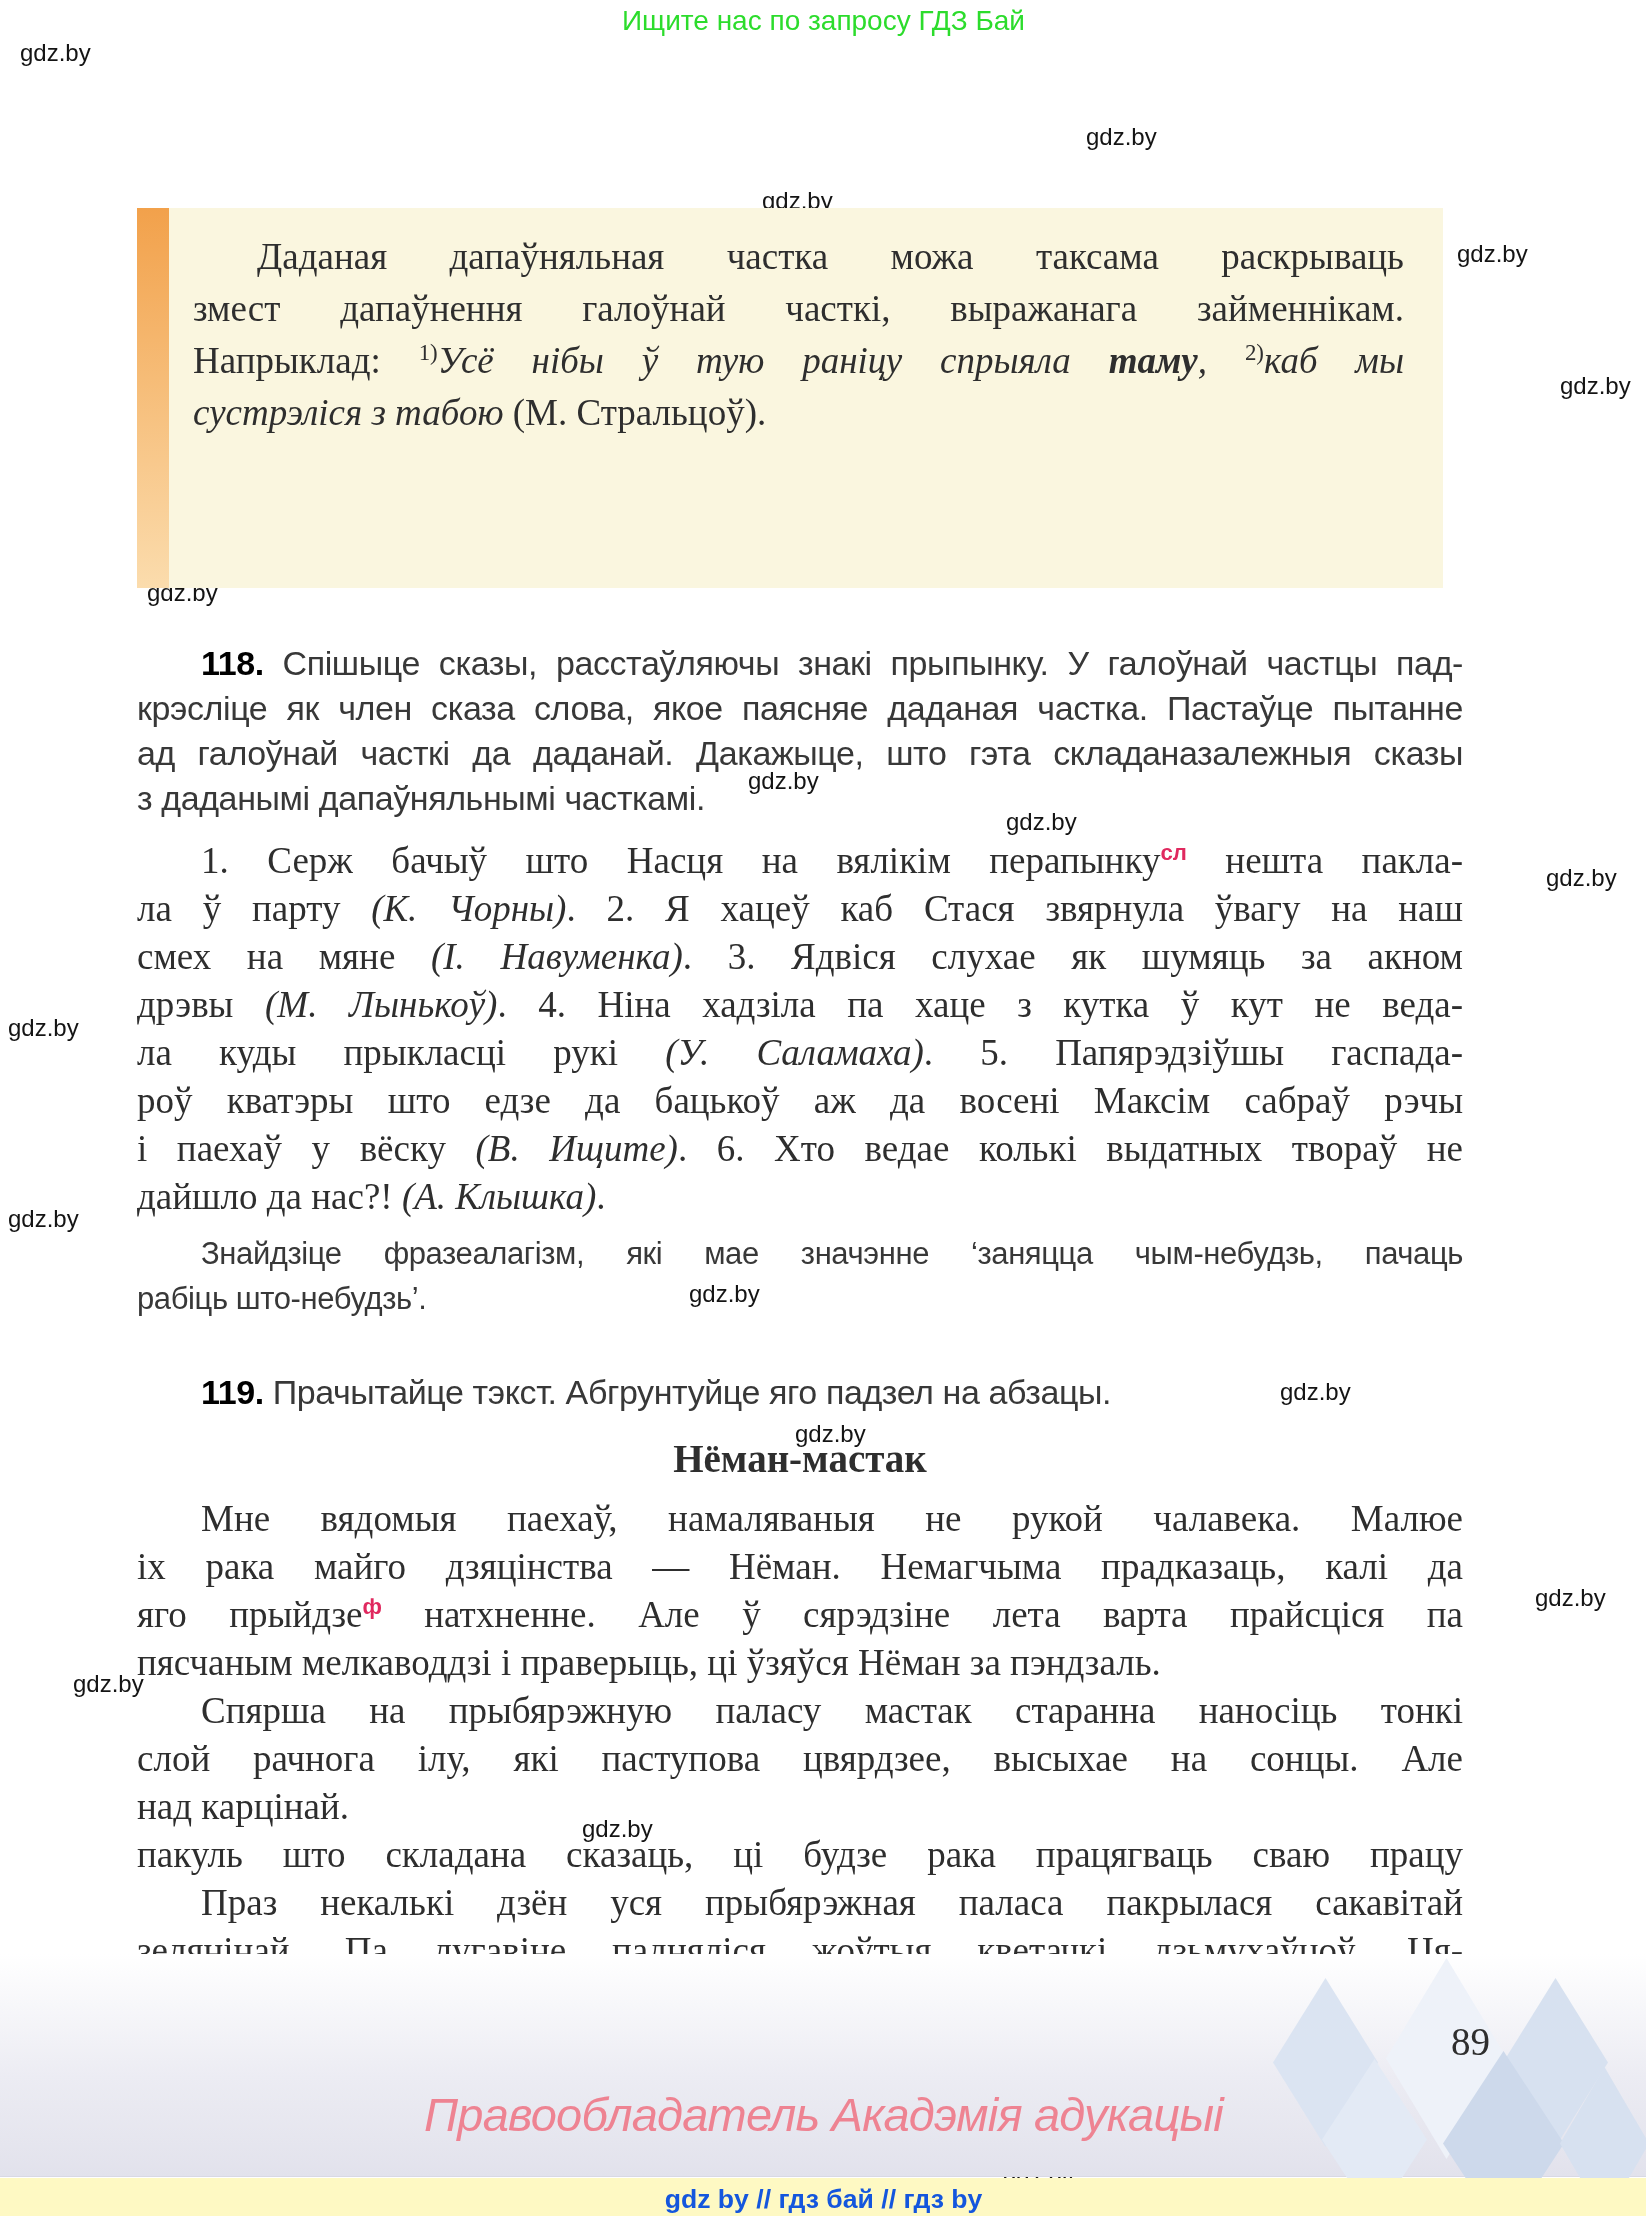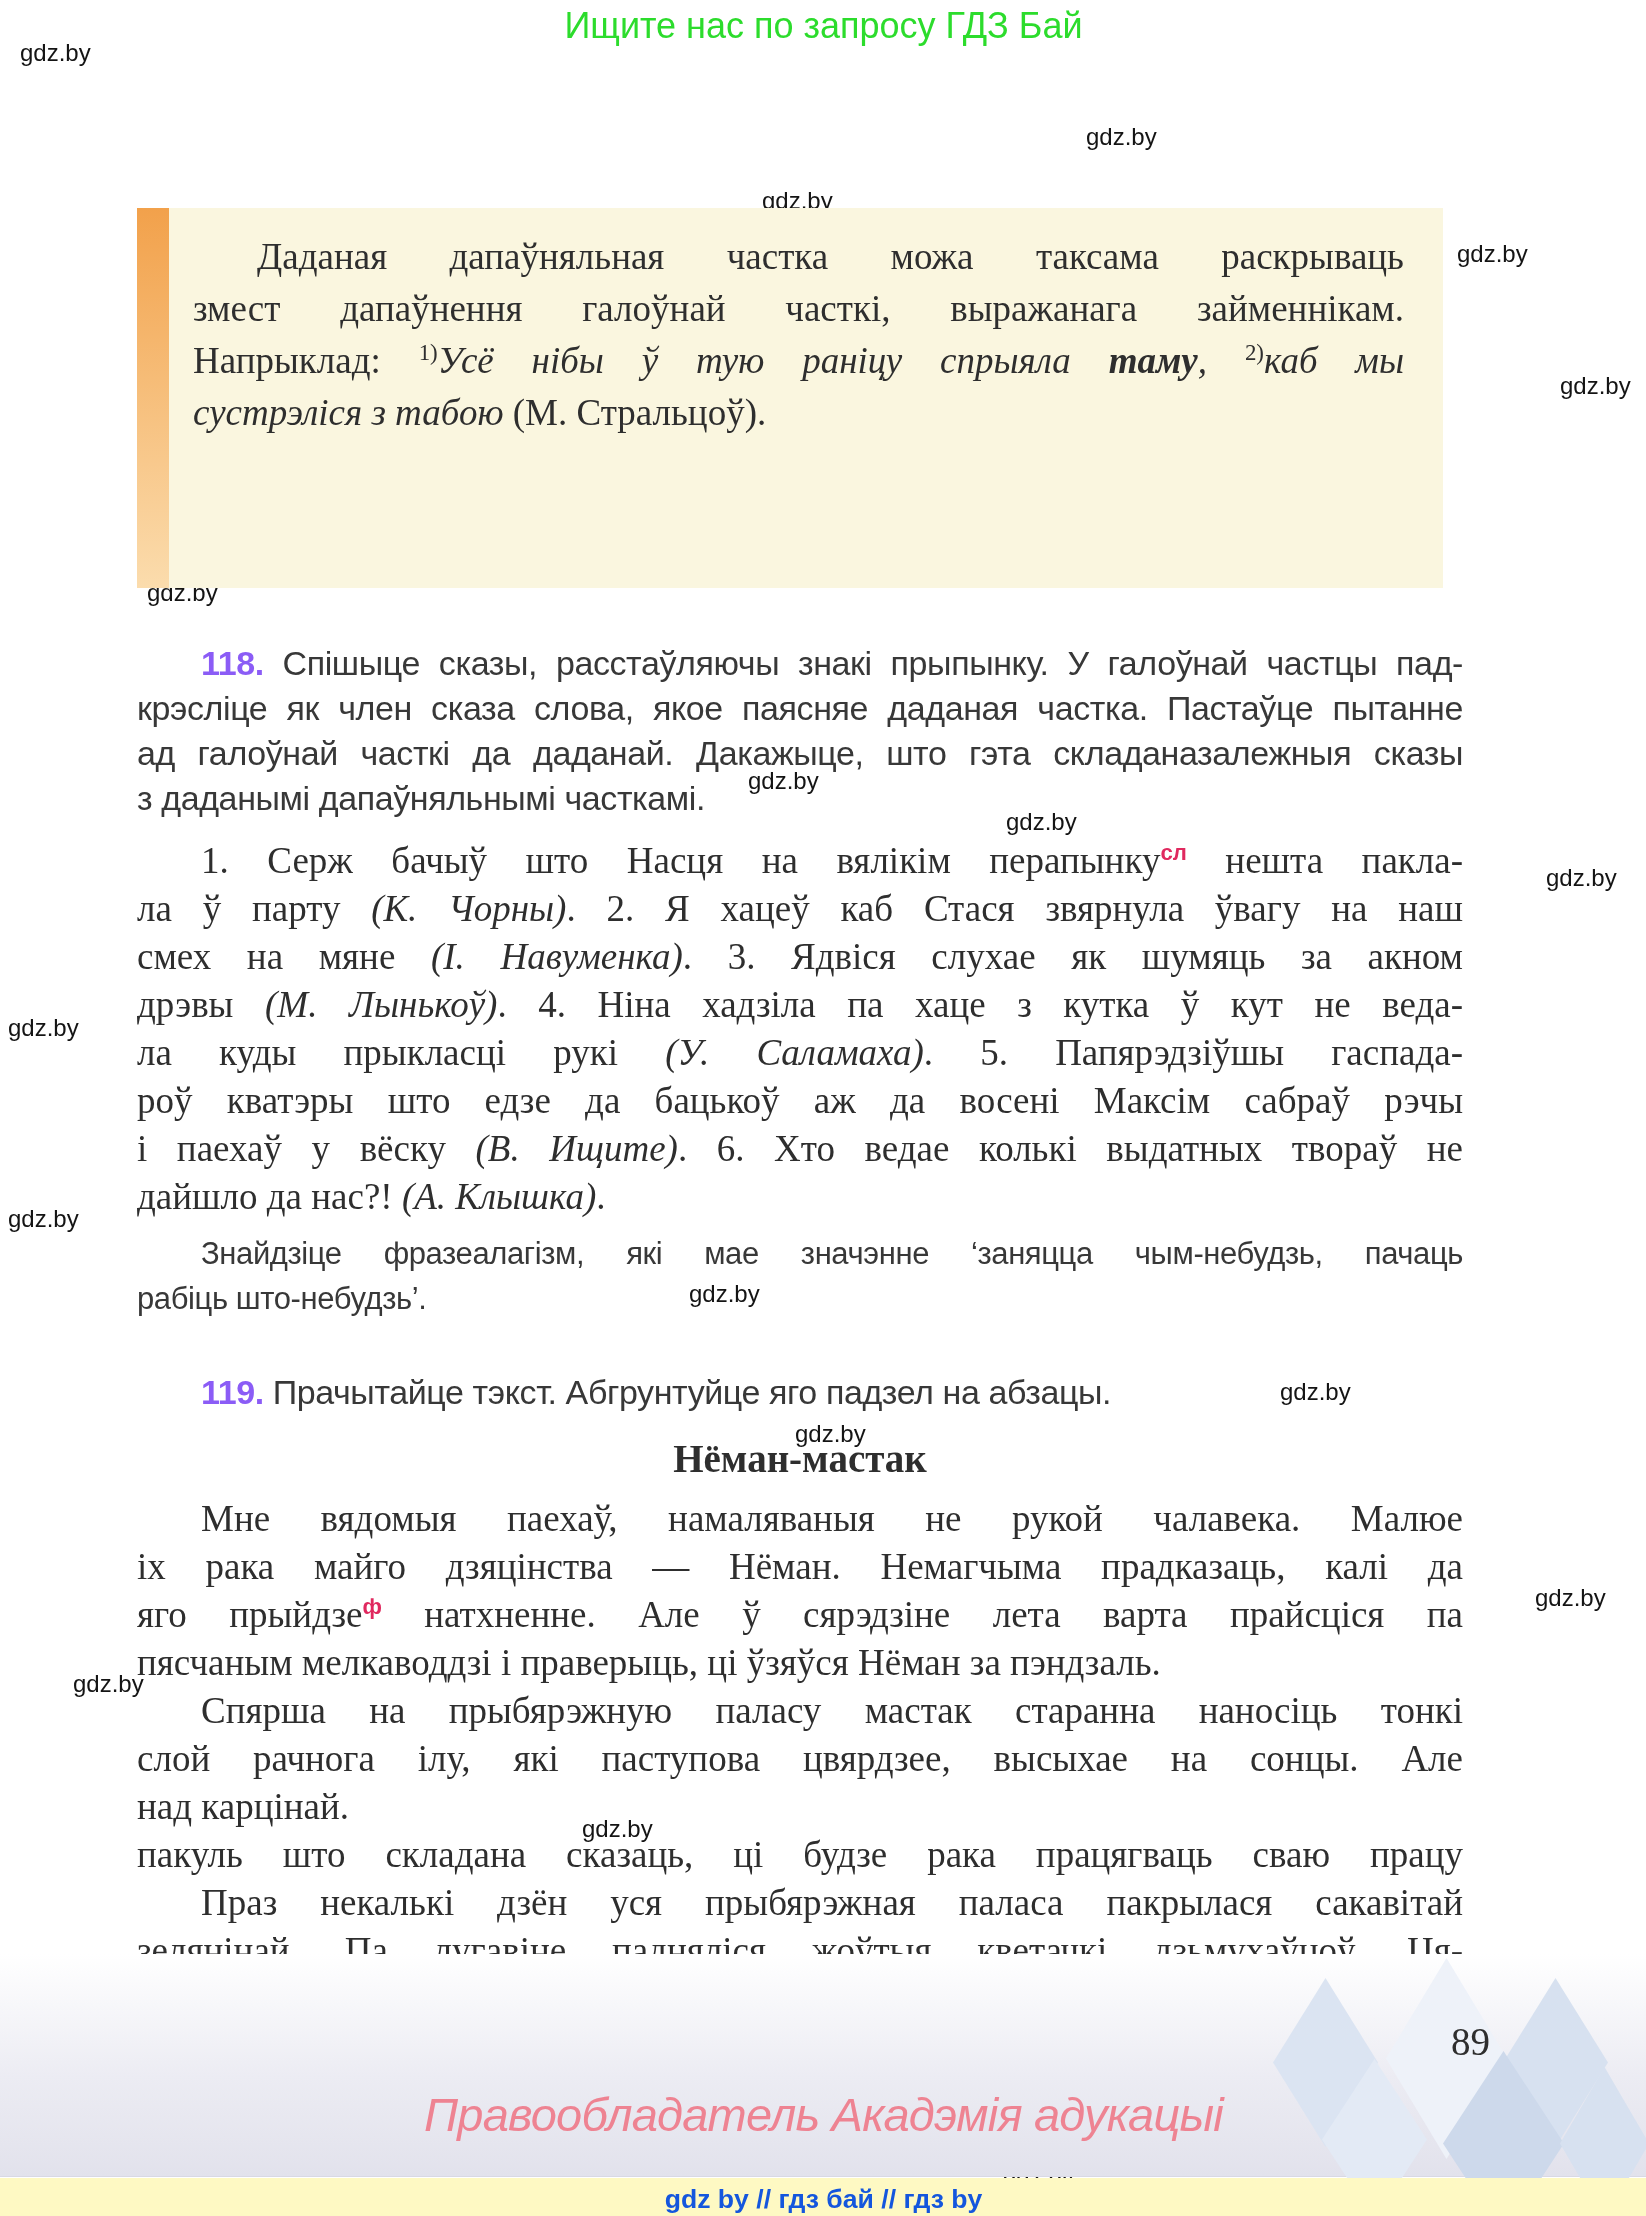--- a/index.html
+++ b/index.html
@@ -2,21 +2,21 @@
 <html style="font-size:13px"><head>
 <meta charset="utf-8">
 <style>
   html,body{margin:0;padding:0;background:#888;}
   .page{
     position:relative;width:1647px;height:2216px;background:#ffffff;
     overflow:hidden;font-family:"Liberation Serif",serif;color:#2e2e2e;
   }
   
   .promo{position:absolute;top:4.8px;left:0;width:100%;text-align:center;
-    font-family:"Liberation Sans",sans-serif;font-size:36px;color:#2cdc2c;}
+    font-family:"Liberation Sans",sans-serif;font-size:28px;color:#2cdc2c;}
   
   .wm{position:absolute;font-family:"Liberation Sans",sans-serif;
     font-size:24px;color:#141414;white-space:nowrap;}
   
   .rule-box{position:absolute;left:137px;top:208px;width:1306px;height:380px;
     background:#faf6df;}
   .rule-bar{position:absolute;left:0;top:0;width:32px;height:100%;
     background:linear-gradient(to bottom,#f2a14b 0%,#f6bc77 45%,#fbdcad 100%);}
   .rule-text{position:absolute;left:56px;top:22.6px;width:1211px;
     font-size:37px;line-height:52px;}
@@ -25,21 +25,21 @@
   .scheme svg{position:absolute;left:22.6px;top:37px;}
   .scheme .cross{position:absolute;left:17.7px;top:53px;font-size:35px;color:#333;}
   .scheme .formula{position:absolute;left:0;top:87px;font-size:37px;color:#2e2e2e;white-space:nowrap;}
   .scheme .formula .it{font-style:italic;}
   
   .tline{text-align:justify;text-align-last:justify;}
   .tline.lastline{text-align-last:left;}
   .tline.indent{text-indent:64px;}
   .s-i{font-style:italic;}
   .s-bi{font-style:italic;font-weight:bold;}
-  .s-num{color:#8b5cf6;font-weight:bold;font-family:"Liberation Sans",sans-serif;}
+  .s-num{color:#000000;font-weight:bold;font-family:"Liberation Sans",sans-serif;}
   .s-sup{color:#e0295f;font-weight:bold;font-family:"Liberation Sans",sans-serif;
     font-size:0.60em;vertical-align:super;line-height:0;}
   .s-supn{font-size:0.62em;vertical-align:super;line-height:0;font-style:normal;}
   
   .ex118{position:absolute;left:137px;top:641px;width:1326px;
     font-family:"Liberation Sans",sans-serif;font-size:34px;line-height:45px;
     color:#383838;letter-spacing:-0.4px;}
   .sentences{position:absolute;left:137px;top:837px;width:1326px;
     font-size:37px;line-height:48px;}
   .note{position:absolute;left:137px;top:1231px;width:1326px;

